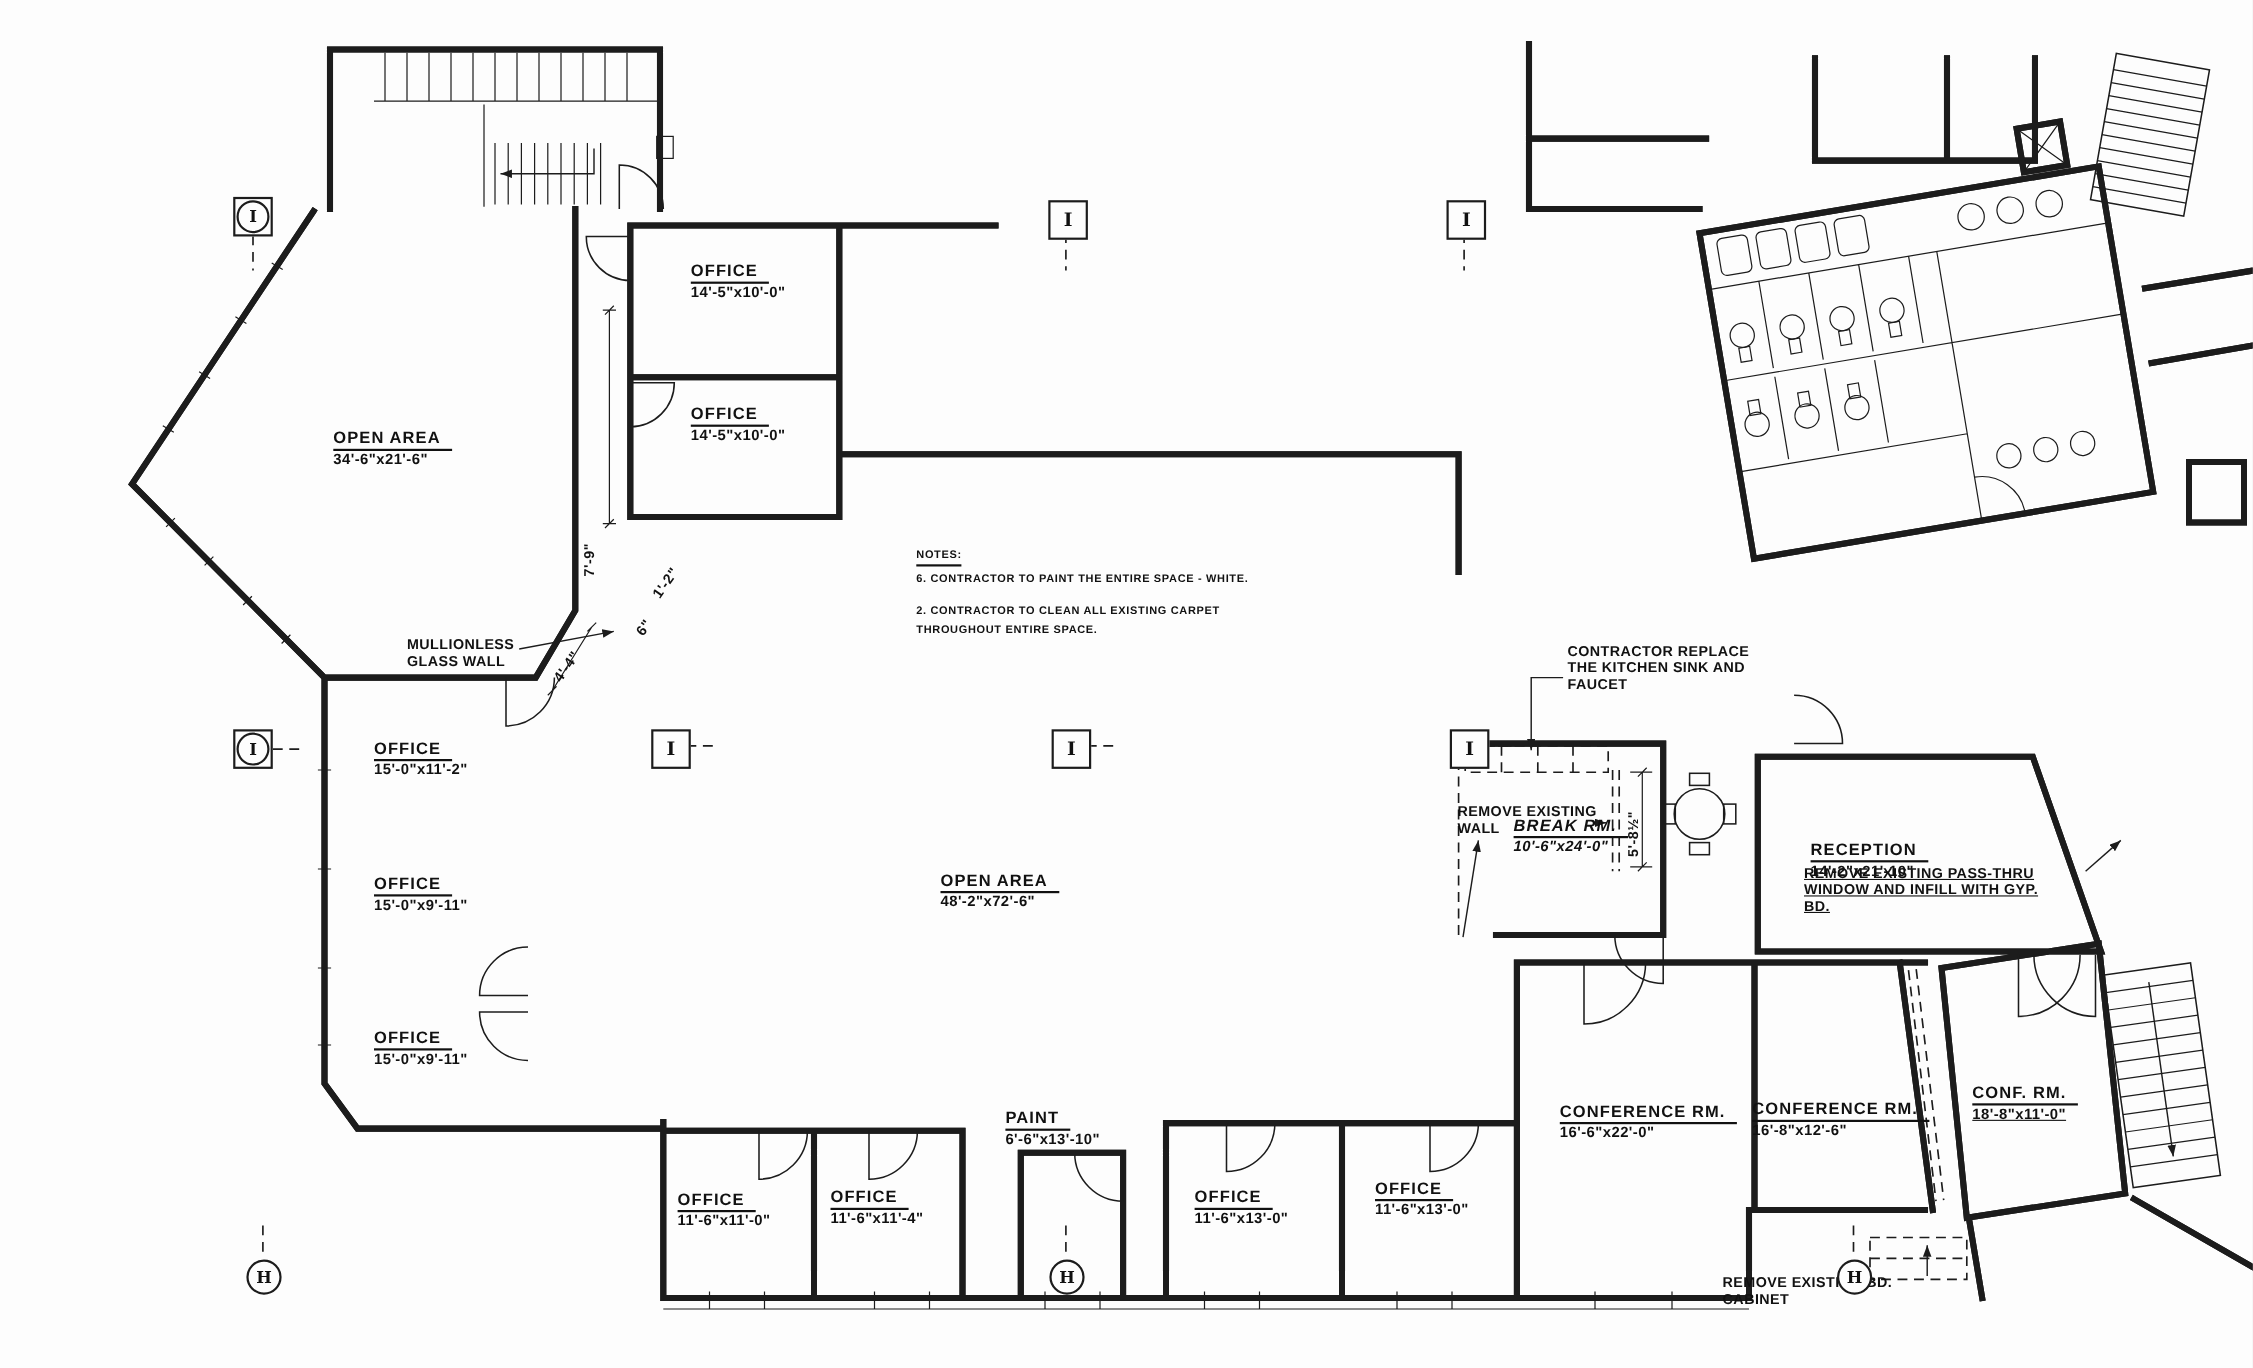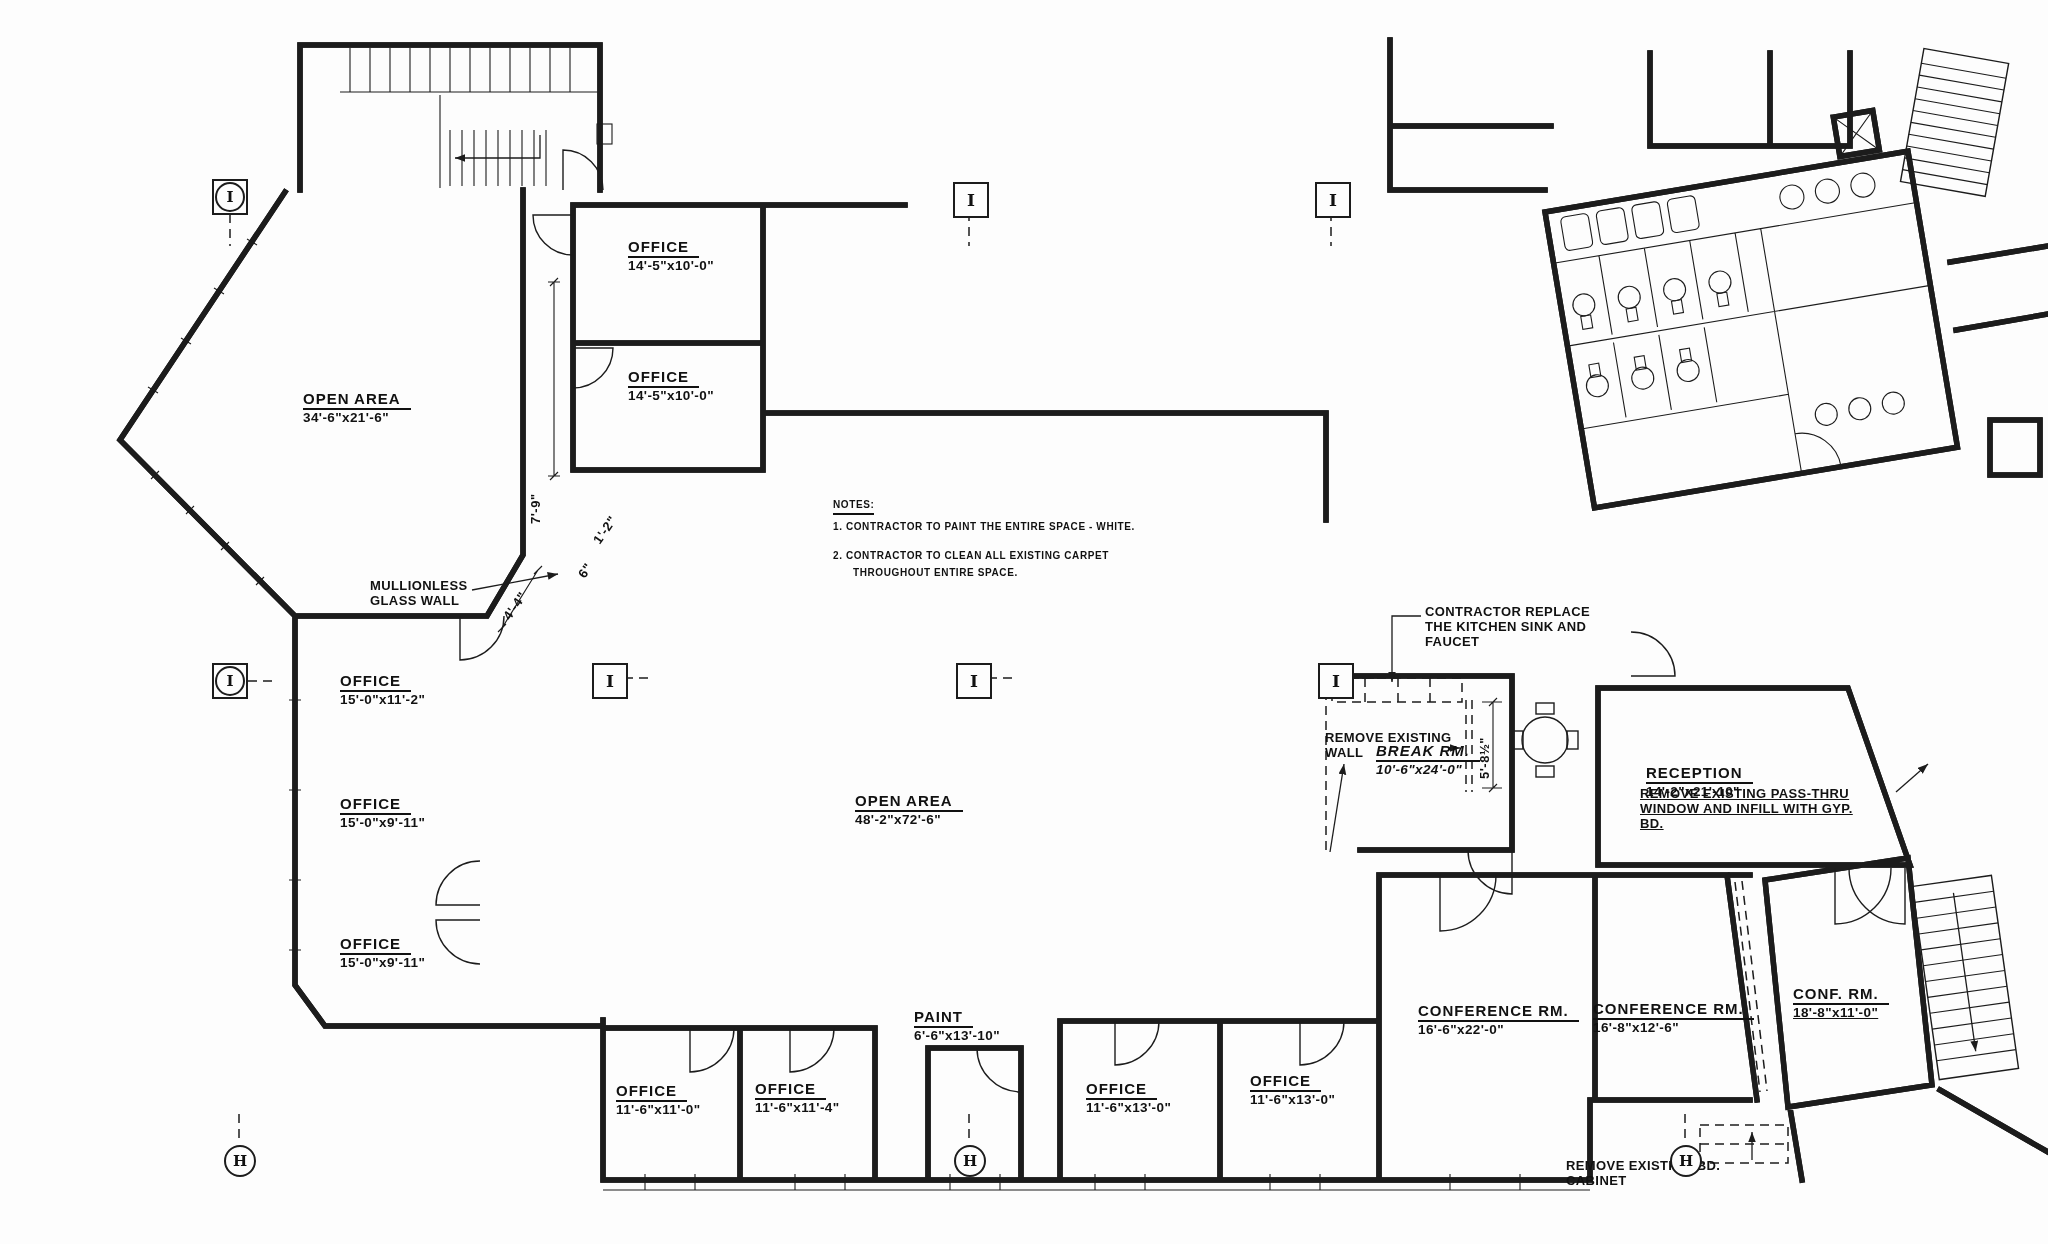--- a/index.html
+++ b/index.html
@@ -15,21 +15,21 @@
   .lbl{position:absolute;white-space:nowrap;}
   .rname{display:inline-block;font-weight:bold;font-size:15px;letter-spacing:1px;
          border-bottom:2px solid #111;padding:0 10px 1px 0;line-height:17px;}
   .rdims{font-weight:bold;font-size:13.5px;letter-spacing:.4px;line-height:16px;}
   .ann{position:absolute;font-weight:bold;font-size:13px;letter-spacing:.4px;
        line-height:15px;white-space:pre-line;}
   .dimtxt{position:absolute;font-weight:bold;font-size:13px;letter-spacing:.5px;
           transform-origin:left top;white-space:nowrap;}
   .notes{position:absolute;font-weight:bold;font-size:10px;letter-spacing:.6px;line-height:17px;}
   .notes .nh{display:inline-block;border-bottom:2px solid #111;margin-bottom:3px;}
-  .notes .n2b{margin-left:20px;}
+  .notes .n2b{}
   .notes .ngap{height:12px;}
   .gm{position:absolute;display:flex;align-items:center;justify-content:center;
       font-family:"DejaVu Serif",serif;font-weight:bold;color:#111;}
   .gm.sq{width:32px;height:32px;border:2px solid #1c1c1c;font-size:17px;background:#fdfdfd;}
   .gm.sq .cir{width:26px;height:26px;border:2px solid #1c1c1c;border-radius:50%;
       display:flex;align-items:center;justify-content:center;font-size:15px;}
   .gm.cr{width:28px;height:28px;border:2px solid #1c1c1c;border-radius:50%;font-size:15px;background:#fdfdfd;}
 </style>
 </head>
 <body>
@@ -197,21 +197,21 @@
 
   <g class="thin2">
     <path d="M548,282 H560 M548,476 H560 M554,282 V476 M550,286 L558,278 M550,480 L558,472"></path>
     <path d="M502,628 L538,570 M498,632 L506,624 M534,574 L542,566"></path>
     <path d="M1482,702 H1502 M1482,788 H1502 M1493,702 V788 M1489,706 L1497,698 M1489,792 L1497,784"></path>
   </g>
 </svg>
 
 <div class="notes" style="left:833px;top:496px;">
   <span class="nh">NOTES:</span>
-  <div>1. CONTRACTOR TO PAINT THE ENTIRE SPACE - WHITE.</div>
+  <div>6. CONTRACTOR TO PAINT THE ENTIRE SPACE - WHITE.</div>
   <div class="ngap"></div>
   <div>2. CONTRACTOR TO CLEAN ALL EXISTING CARPET</div>
   <div class="n2b">THROUGHOUT ENTIRE SPACE.</div>
 </div>
 
 <div class="lbl" style="left:628px;top:238px;"><span class="rname">OFFICE</span><div class="rdims">14'-5"x10'-0"</div></div>
 <div class="lbl" style="left:628px;top:368px;"><span class="rname">OFFICE</span><div class="rdims">14'-5"x10'-0"</div></div>
 <div class="lbl" style="left:303px;top:390px;"><span class="rname">OPEN AREA</span><div class="rdims">34'-6"x21'-6"</div></div>
 <div class="lbl" style="left:340px;top:672px;"><span class="rname">OFFICE</span><div class="rdims">15'-0"x11'-2"</div></div>
 <div class="lbl" style="left:340px;top:795px;"><span class="rname">OFFICE</span><div class="rdims">15'-0"x9'-11"</div></div>
@@ -223,21 +223,21 @@
 <div class="lbl" style="left:616px;top:1082px;"><span class="rname">OFFICE</span><div class="rdims">11'-6"x11'-0"</div></div>
 <div class="lbl" style="left:755px;top:1080px;"><span class="rname">OFFICE</span><div class="rdims">11'-6"x11'-4"</div></div>
 <div class="lbl" style="left:1086px;top:1080px;"><span class="rname">OFFICE</span><div class="rdims">11'-6"x13'-0"</div></div>
 <div class="lbl" style="left:1250px;top:1072px;"><span class="rname">OFFICE</span><div class="rdims">11'-6"x13'-0"</div></div>
 <div class="lbl" style="left:1418px;top:1002px;"><span class="rname">CONFERENCE RM.</span><div class="rdims">16'-6"x22'-0"</div></div>
 <div class="lbl" style="left:1593px;top:1000px;"><span class="rname">CONFERENCE RM.</span><div class="rdims">16'-8"x12'-6"</div></div>
 <div class="lbl" style="left:1793px;top:985px;text-decoration:underline;"><span class="rname">CONF. RM.</span><div class="rdims">18'-8"x11'-0"</div></div>
 
 <div class="ann" style="left:370px;top:578px;">MULLIONLESS
 GLASS WALL</div>
-<div class="ann" style="left:1425px;top:604px;">CONTRACTOR REPLACE
+<div class="ann" style="left:1425px;top:584px;">CONTRACTOR REPLACE
 THE KITCHEN SINK AND
 FAUCET</div>
 <div class="ann" style="left:1325px;top:730px;">REMOVE EXISTING
 WALL</div>
 <div class="ann" style="left:1640px;top:786px;text-decoration:underline;">REMOVE EXISTING PASS-THRU
 WINDOW AND INFILL WITH GYP.
 BD.</div>
 <div class="ann" style="left:1566px;top:1158px;">REMOVE EXISTING BD.
 CABINET</div>
 

